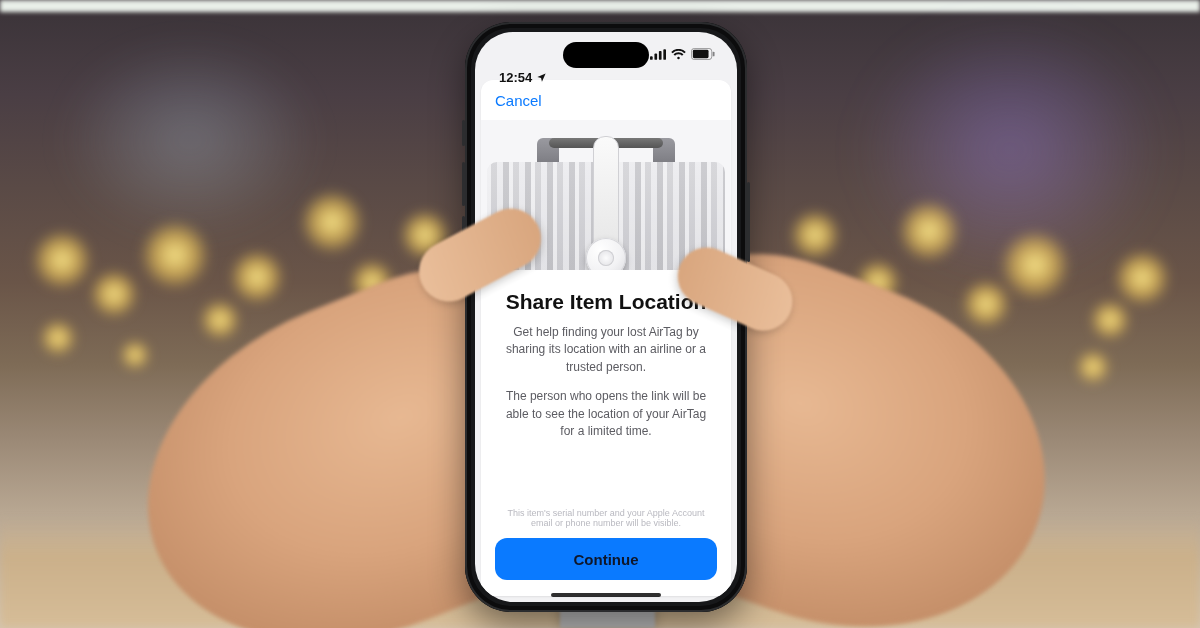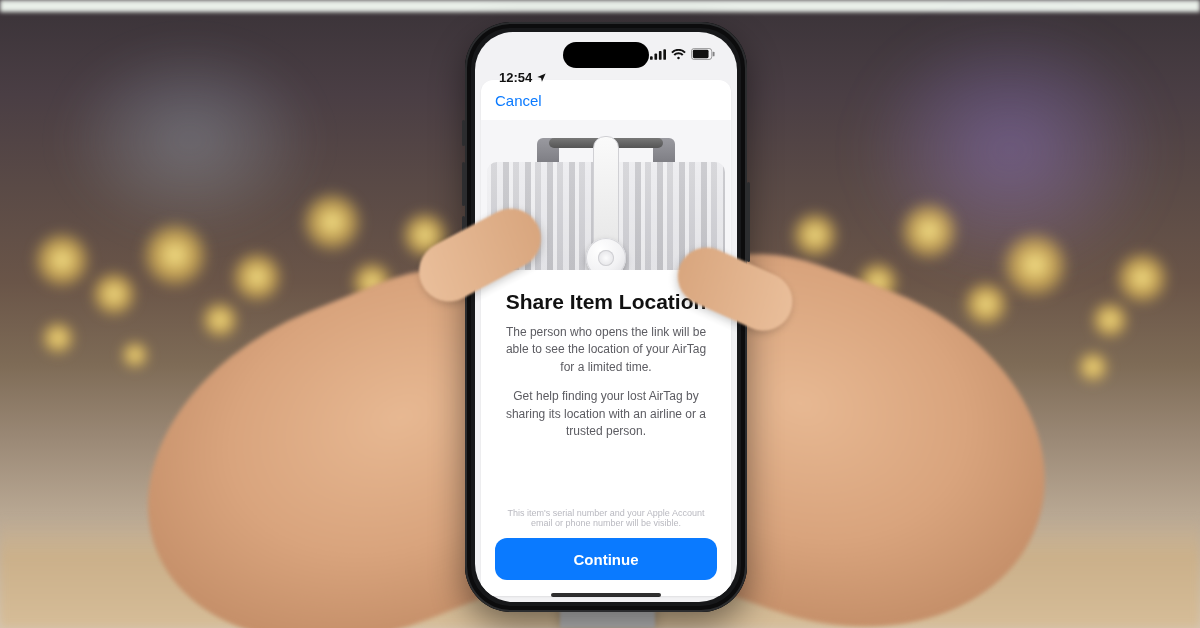--- a/index.html
+++ b/index.html
@@ -239,21 +239,21 @@
   }
   .body-text {
     font-size: 12px; line-height:1.45; color:#5c5c62; margin:0 0 12px;
   }
   .fineprint {
     font-size: 9px; color:#b9b9c0; padding:0 16px; margin-bottom:10px; text-align:center;
   }
   .cta-wrap { padding: 0 14px 16px; }
   .cta-button {
     width:100%; height:42px;
-    background:#0a7aff; color:#ffffff;
+    background:#0a7aff; color:#0f172a;
     border:none; border-radius:12px;
     font-size:15px; font-weight:600;
     cursor:pointer;
     display:flex; align-items:center; justify-content:center;
   }
   .home-indicator {
     position:absolute; bottom:5px; left:50%; transform:translateX(-50%);
     width:110px; height:4px; background:#0a0a0a; border-radius:3px; opacity:.85;
   }
 </style>
@@ -347,22 +347,22 @@
             <div class="post r"></div>
             <div class="bar"></div>
           </div>
           <div class="case-body"></div>
           <div class="tag-strap"></div>
           <div class="airtag"></div>
         </div>
 
         <div class="content">
           <div class="title">Share Item Location</div>
+          <p class="body-text">Get help finding your lost AirTag by sharing its location with an airline or a trusted person.</p>
           <p class="body-text">The person who opens the link will be able to see the location of your AirTag for a limited time.</p>
-          <p class="body-text">Get help finding your lost AirTag by sharing its location with an airline or a trusted person.</p>
           <div style="flex:1"></div>
         </div>
 
         <div class="fineprint">This item's serial number and your Apple Account email or phone number will be visible.</div>
 
         <div class="cta-wrap">
           <button class="cta-button">Continue</button>
         </div>
       </div>
 

